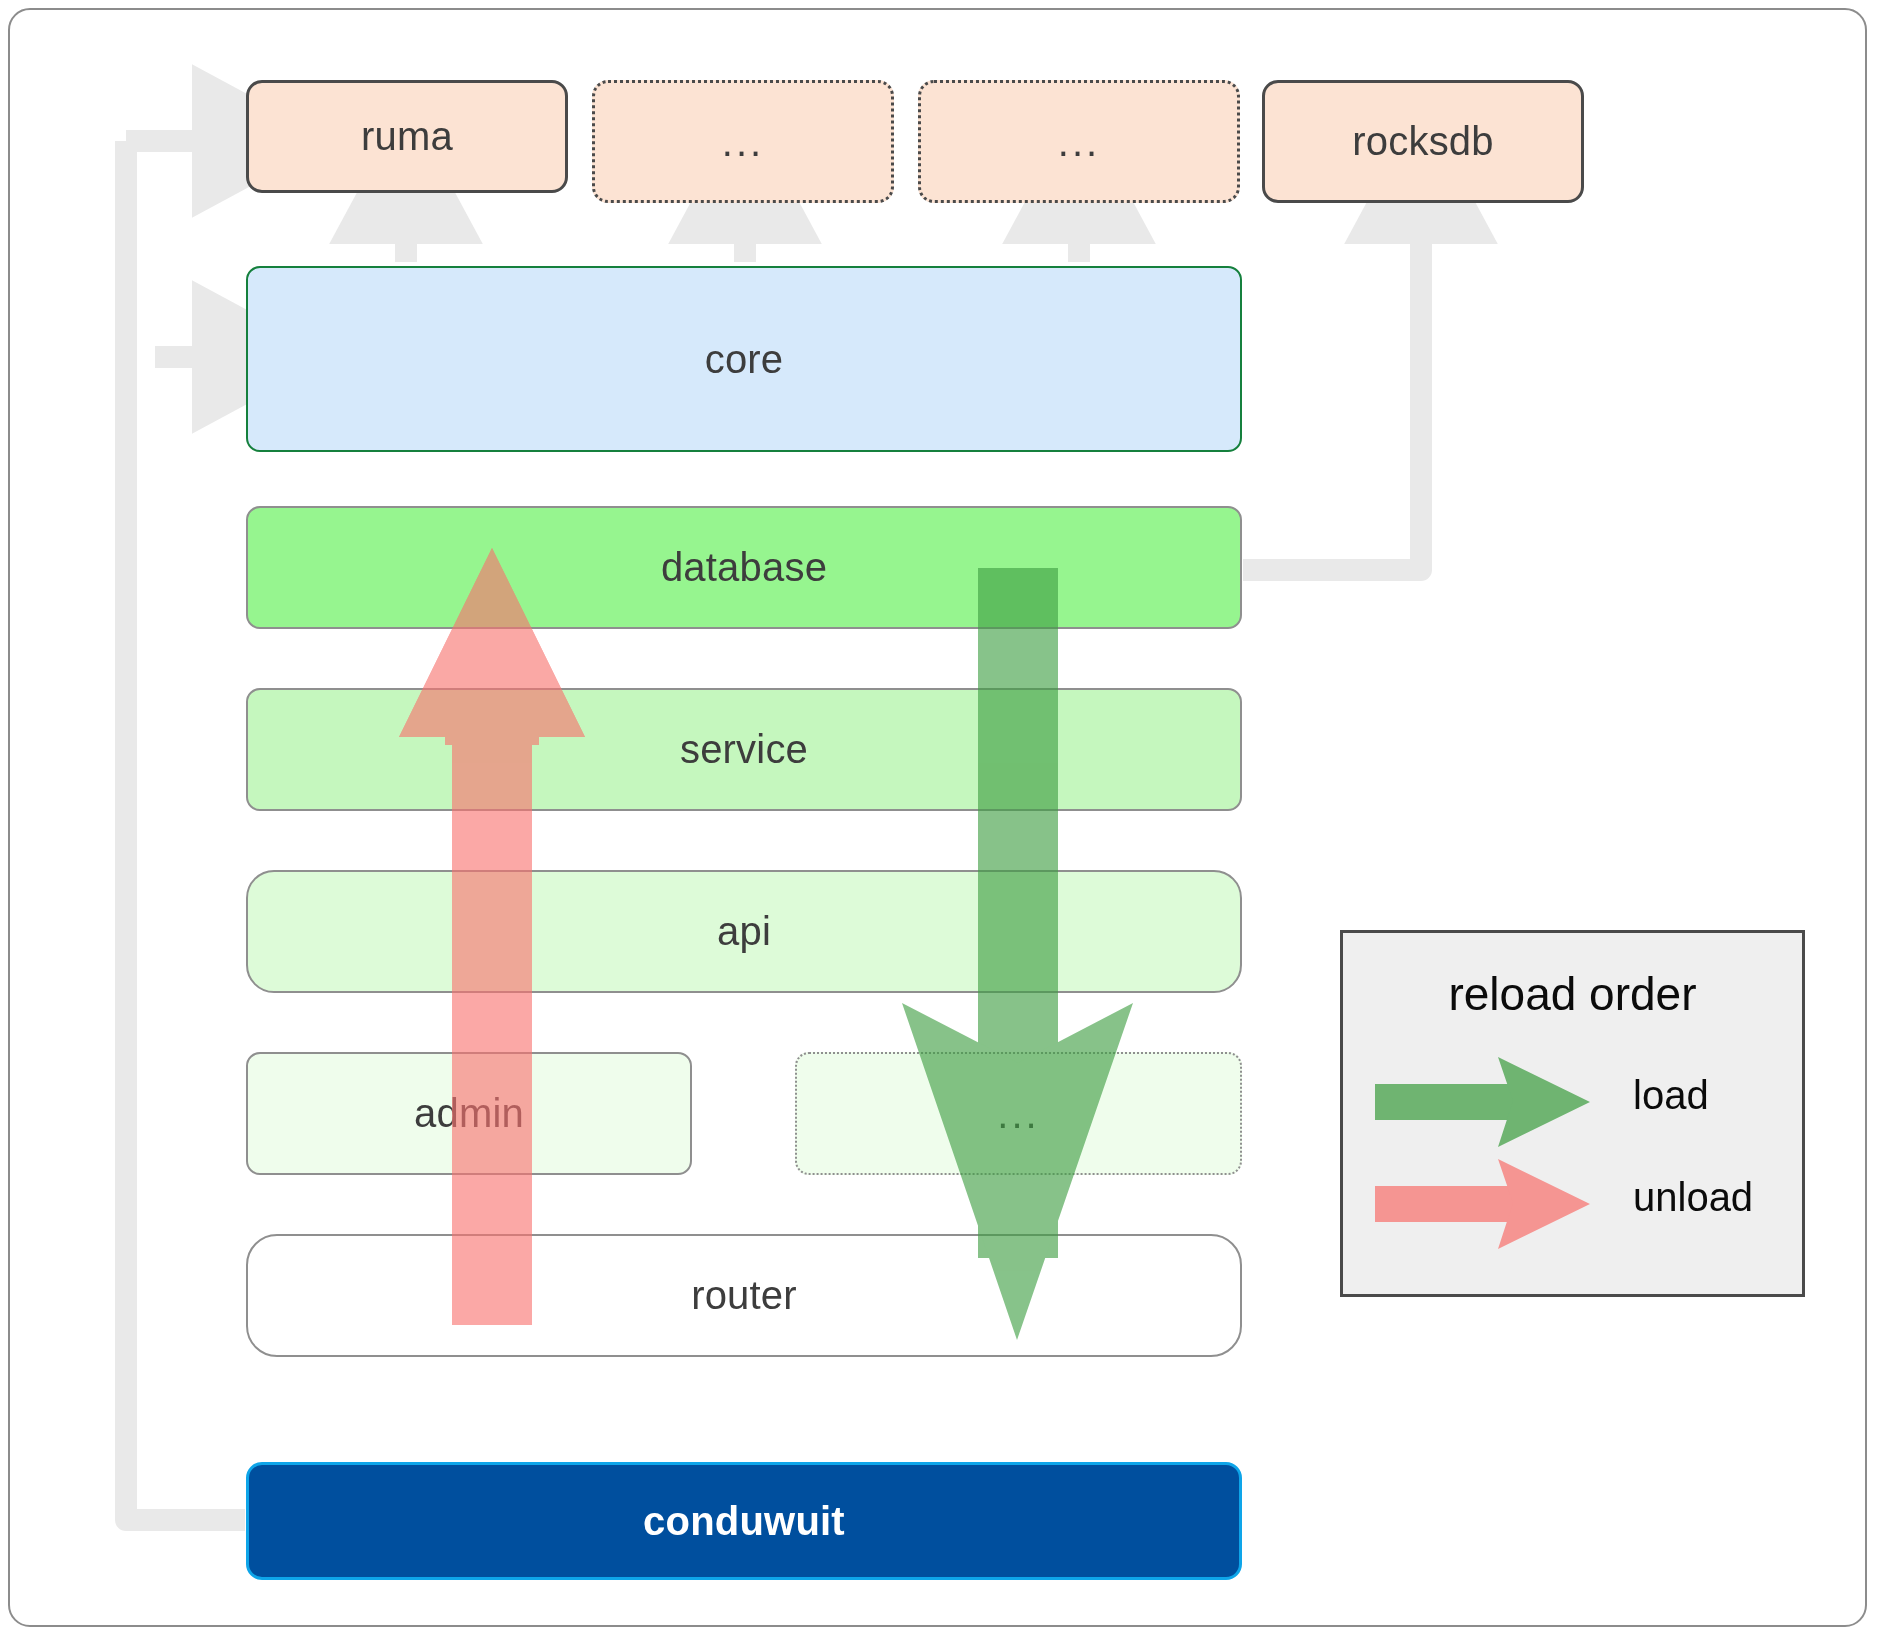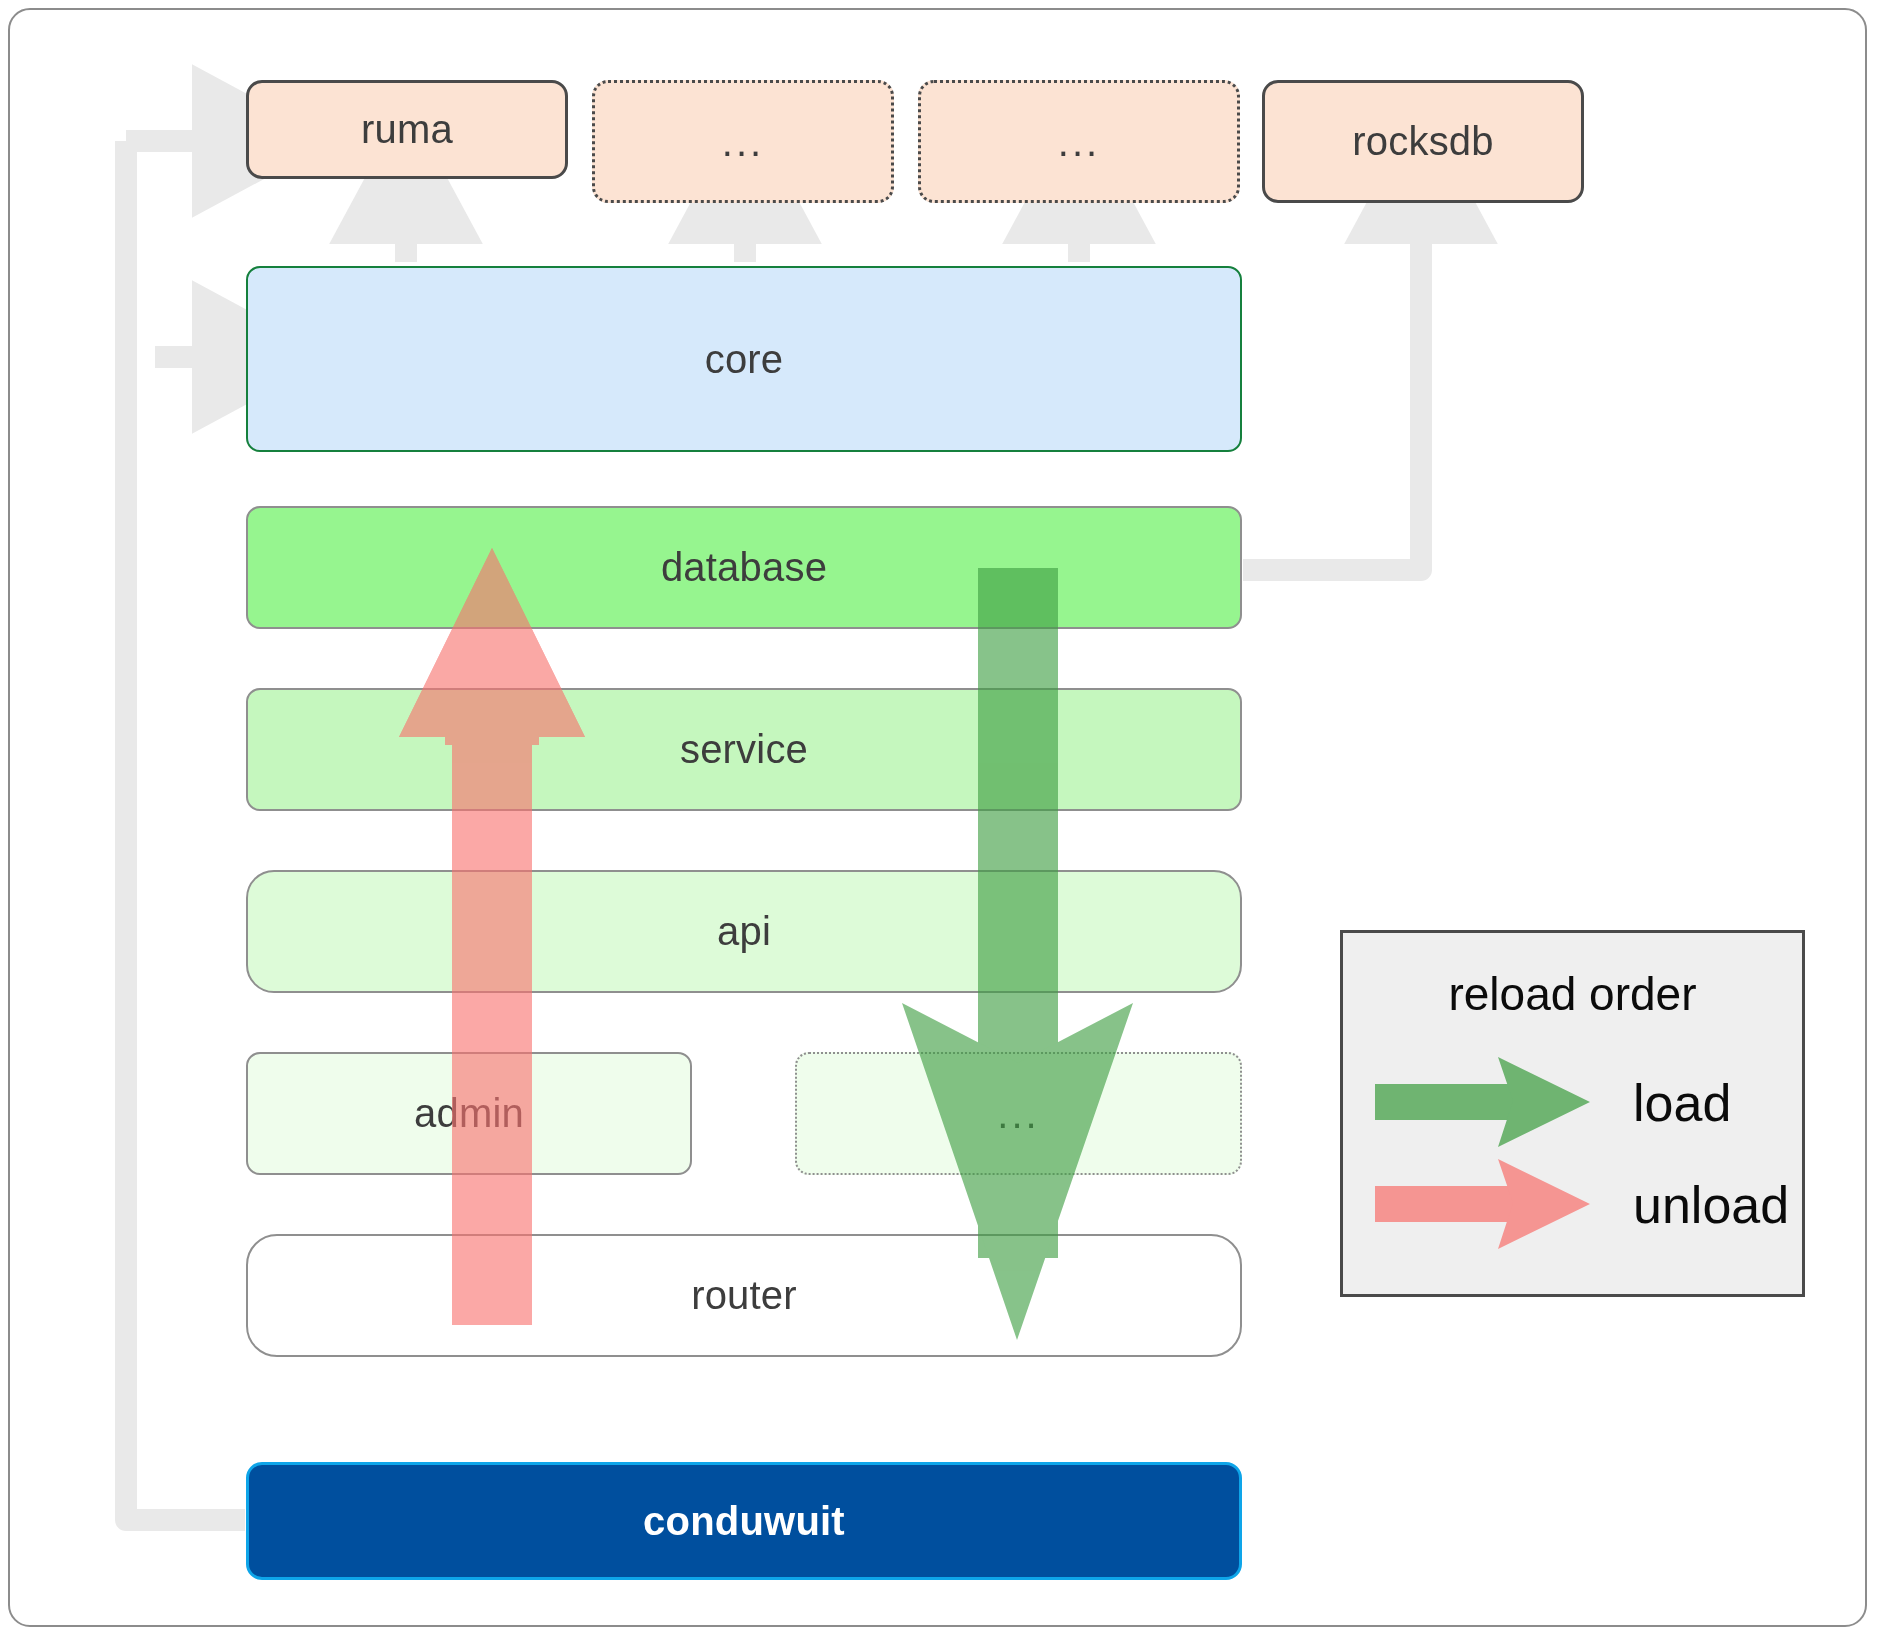--- a/index.html
+++ b/index.html
@@ -123,21 +123,21 @@
     position: absolute;
     left: 0; right: 0;
     height: 90px;
   }
   .legend-row.r1 { top: 124px; }
   .legend-row.r2 { top: 226px; }
   .legend-label {
     position: absolute;
     left: 290px;
     top: 16px;
-    font-size: 52px;
+    font-size: 40px;
     color: #0b0b0b;
   }
   .legend-arrow {
     position: absolute;
     left: 32px;
     top: 0;
     width: 240px;
     height: 90px;
   }
 </style>
@@ -178,21 +178,21 @@
     </g>
     <g>
       <path d="M 1079,262 L 1079,218" fill="none" stroke="#e9e9e9" stroke-width="22" marker-end="url(#ghead-u)"></path>
     </g>
 
     <g>
       <path d="M 1243,570 L 1421,570 L 1421,218" fill="none" stroke="#e9e9e9" stroke-width="22" stroke-linejoin="round" marker-end="url(#ghead-u)"></path>
     </g>
   </svg>
 
-  <div class="node dep" style="left:246px; top:80px; width:322px; height:99px;">
+  <div class="node dep" style="left:246px; top:80px; width:322px; height:113px;">
     <span class="lbl">ruma</span>
   </div>
 
   <div class="node dep dotted" style="left:592px; top:80px; width:302px; height:123px;">
     <span class="lbl dots-glyph">...</span>
   </div>
 
   <div class="node dep dotted" style="left:918px; top:80px; width:322px; height:123px;">
     <span class="lbl dots-glyph">...</span>
   </div>

